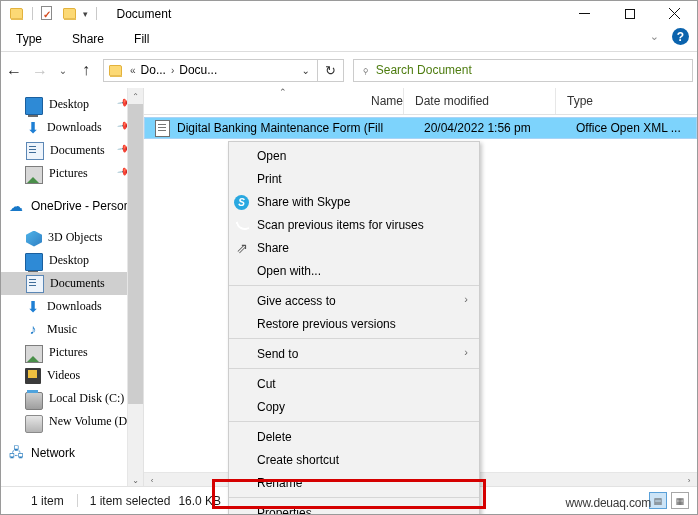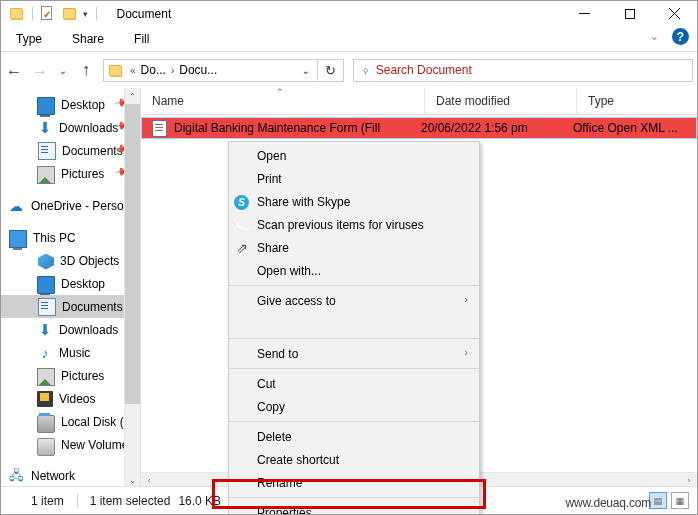--- a/index.html
+++ b/index.html
@@ -160,21 +160,21 @@
     border: 1px solid #ccc;
     background: #fff;
     display:flex; align-items:center;
     box-sizing: border-box;
   }
   .search-ico {
     margin-left: 8px; margin-right: 7px;
     color: #6b6b6b; font-size: 12px;
     transform: rotate(-45deg); display:inline-block;
   }
-  .search-ph { color: #b91c1c; font-size: 12px; }
+  .search-ph { color: #4d7c0f; font-size: 12px; }
 
   
   #main {
     position: absolute; left: 0; top: 87px;
     width: 696px; height: 400px;
     display: flex;
   }
   #sidebar {
     width: 146px; height: 400px;
     position: relative;
@@ -191,21 +191,21 @@
   .navitem .ico {
     width: 16px; height: 16px; margin-right: 6px;
     flex: 0 0 16px; position: relative;
   }
   .lbl { overflow: hidden; }
   .pin {
     position: absolute; right: 10px; top: 4px;
     color: #9d9d9d; font-size: 11px;
     transform: rotate(40deg);
   }
-  .indent1 { padding-left: 36px; }
+  .indent1 { padding-left: 24px; font-family: Liberation Serif, serif; }
   .indent0 { padding-left: 8px; }
 
   
   .ic-monitor { background:#2e8ad6; border:1px solid #1a5f9e; border-radius:1px; height:12px; margin-top:2px;}
   .ic-monitor::after{content:"";position:absolute;left:2px;bottom:-3px;width:10px;height:2px;background:#6b6b6b;}
   .ic-download { color:#1e7fd4; font-size:15px; line-height:16px; text-align:center; }
   .ic-doc { background:#eef4fb; border:1px solid #5b87b5; height:14px; width:12px; margin-top:1px; margin-left:1px;}
   .ic-doc::after{content:"";position:absolute;left:2px;top:3px;width:7px;height:1px;
     box-shadow:0 0 0 0 #3f6d99,0 3px 0 0 #3f6d99,0 6px 0 0 #3f6d99;background:#3f6d99;}
   .ic-pic { background:#d8d8d8; border:1px solid #7d7d7d; height:12px; margin-top:2px; overflow:hidden;}
@@ -250,30 +250,30 @@
     border-bottom: 1px solid #e2e2e2;
     position: relative;
     font-size: 12px; color: #333;
   }
   .col {
     height: 26px; display:flex; align-items:center;
     padding-left: 11px; box-sizing: border-box;
     border-right: 1px solid #e7e7e7;
     position: relative;
   }
-  .col.name { width: 284px; }
+  .col.name { width: 260px; justify-content: flex-end; }
   .col.date { width: 152px; }
   .col.type { width: 120px; border-right:none; }
   .sortmark {
     position: absolute; left: 135px; top: -1px;
     font-size: 9px; color: #555;
   }
   #filerow {
     height: 22px; display: flex; align-items: center;
-    background: #ef4444;
+    background: #7dd3fc;
     border: 1px solid #a8d4f7;
     box-sizing: border-box;
     font-size: 12px;
     margin-top: 2px;
     position: relative;
   }
   .fname-ico {
     width: 13px; height: 15px; margin-left: 10px; margin-right: 7px;
     background: #fff; border: 1px solid #6f6f6f; position: relative;
     flex: 0 0 13px;
@@ -480,24 +480,20 @@
           <span class="ico ic-pic"></span>
           <span class="lbl">Pictures</span>
           <span class="pin">📌</span>
         </div>
         <div style="height:9px"></div>
         <div class="navitem indent0">
           <span class="ico ic-cloud">☁</span>
           <span class="lbl">OneDrive - Person</span>
         </div>
         <div style="height:9px"></div>
-        <div class="navitem indent0">
-          <span class="ico ic-pc"></span>
-          <span class="lbl">This PC</span>
-        </div>
         <div class="navitem indent1">
           <span class="ico ic-3d"></span>
           <span class="lbl">3D Objects</span>
         </div>
         <div class="navitem indent1">
           <span class="ico ic-monitor"></span>
           <span class="lbl">Desktop</span>
         </div>
         <div class="navitem indent1 selected">
           <span class="ico ic-doc"></span>
@@ -545,21 +541,21 @@
         <div class="col name">
           <span>Name</span>
           <span class="sortmark">⌃</span>
         </div>
         <div class="col date">Date modified</div>
         <div class="col type">Type</div>
       </div>
       <div id="filerow">
         <span class="fname-ico"></span>
         <span class="f-name">Digital Banking Maintenance Form (Fill</span>
-        <span class="f-date">20/06/2022 1:56 pm</span>
+        <span class="f-date">20/04/2022 1:56 pm</span>
         <span class="f-type">Office Open XML ...</span>
       </div>
       <div id="hscroll">
         <span class="hs-arrow">‹</span>
         <div id="hs-track"></div>
         <span class="hs-arrow">›</span>
       </div>
     </div>
   </div>
 
@@ -595,20 +591,21 @@
 
     <div class="msep"></div>
 
     <div class="mi">
       <span class="mi-ico"></span>
       <span class="mi-txt">Give access to</span>
       <span class="arrow">›</span>
     </div>
     <div class="mi">
       <span class="mi-ico"></span>
+      <span class="mi-txt">Restore previous versions</span>
     </div>
 
     <div class="msep"></div>
 
     <div class="mi">
       <span class="mi-ico"></span>
       <span class="mi-txt">Send to</span>
       <span class="arrow">›</span>
     </div>
 

